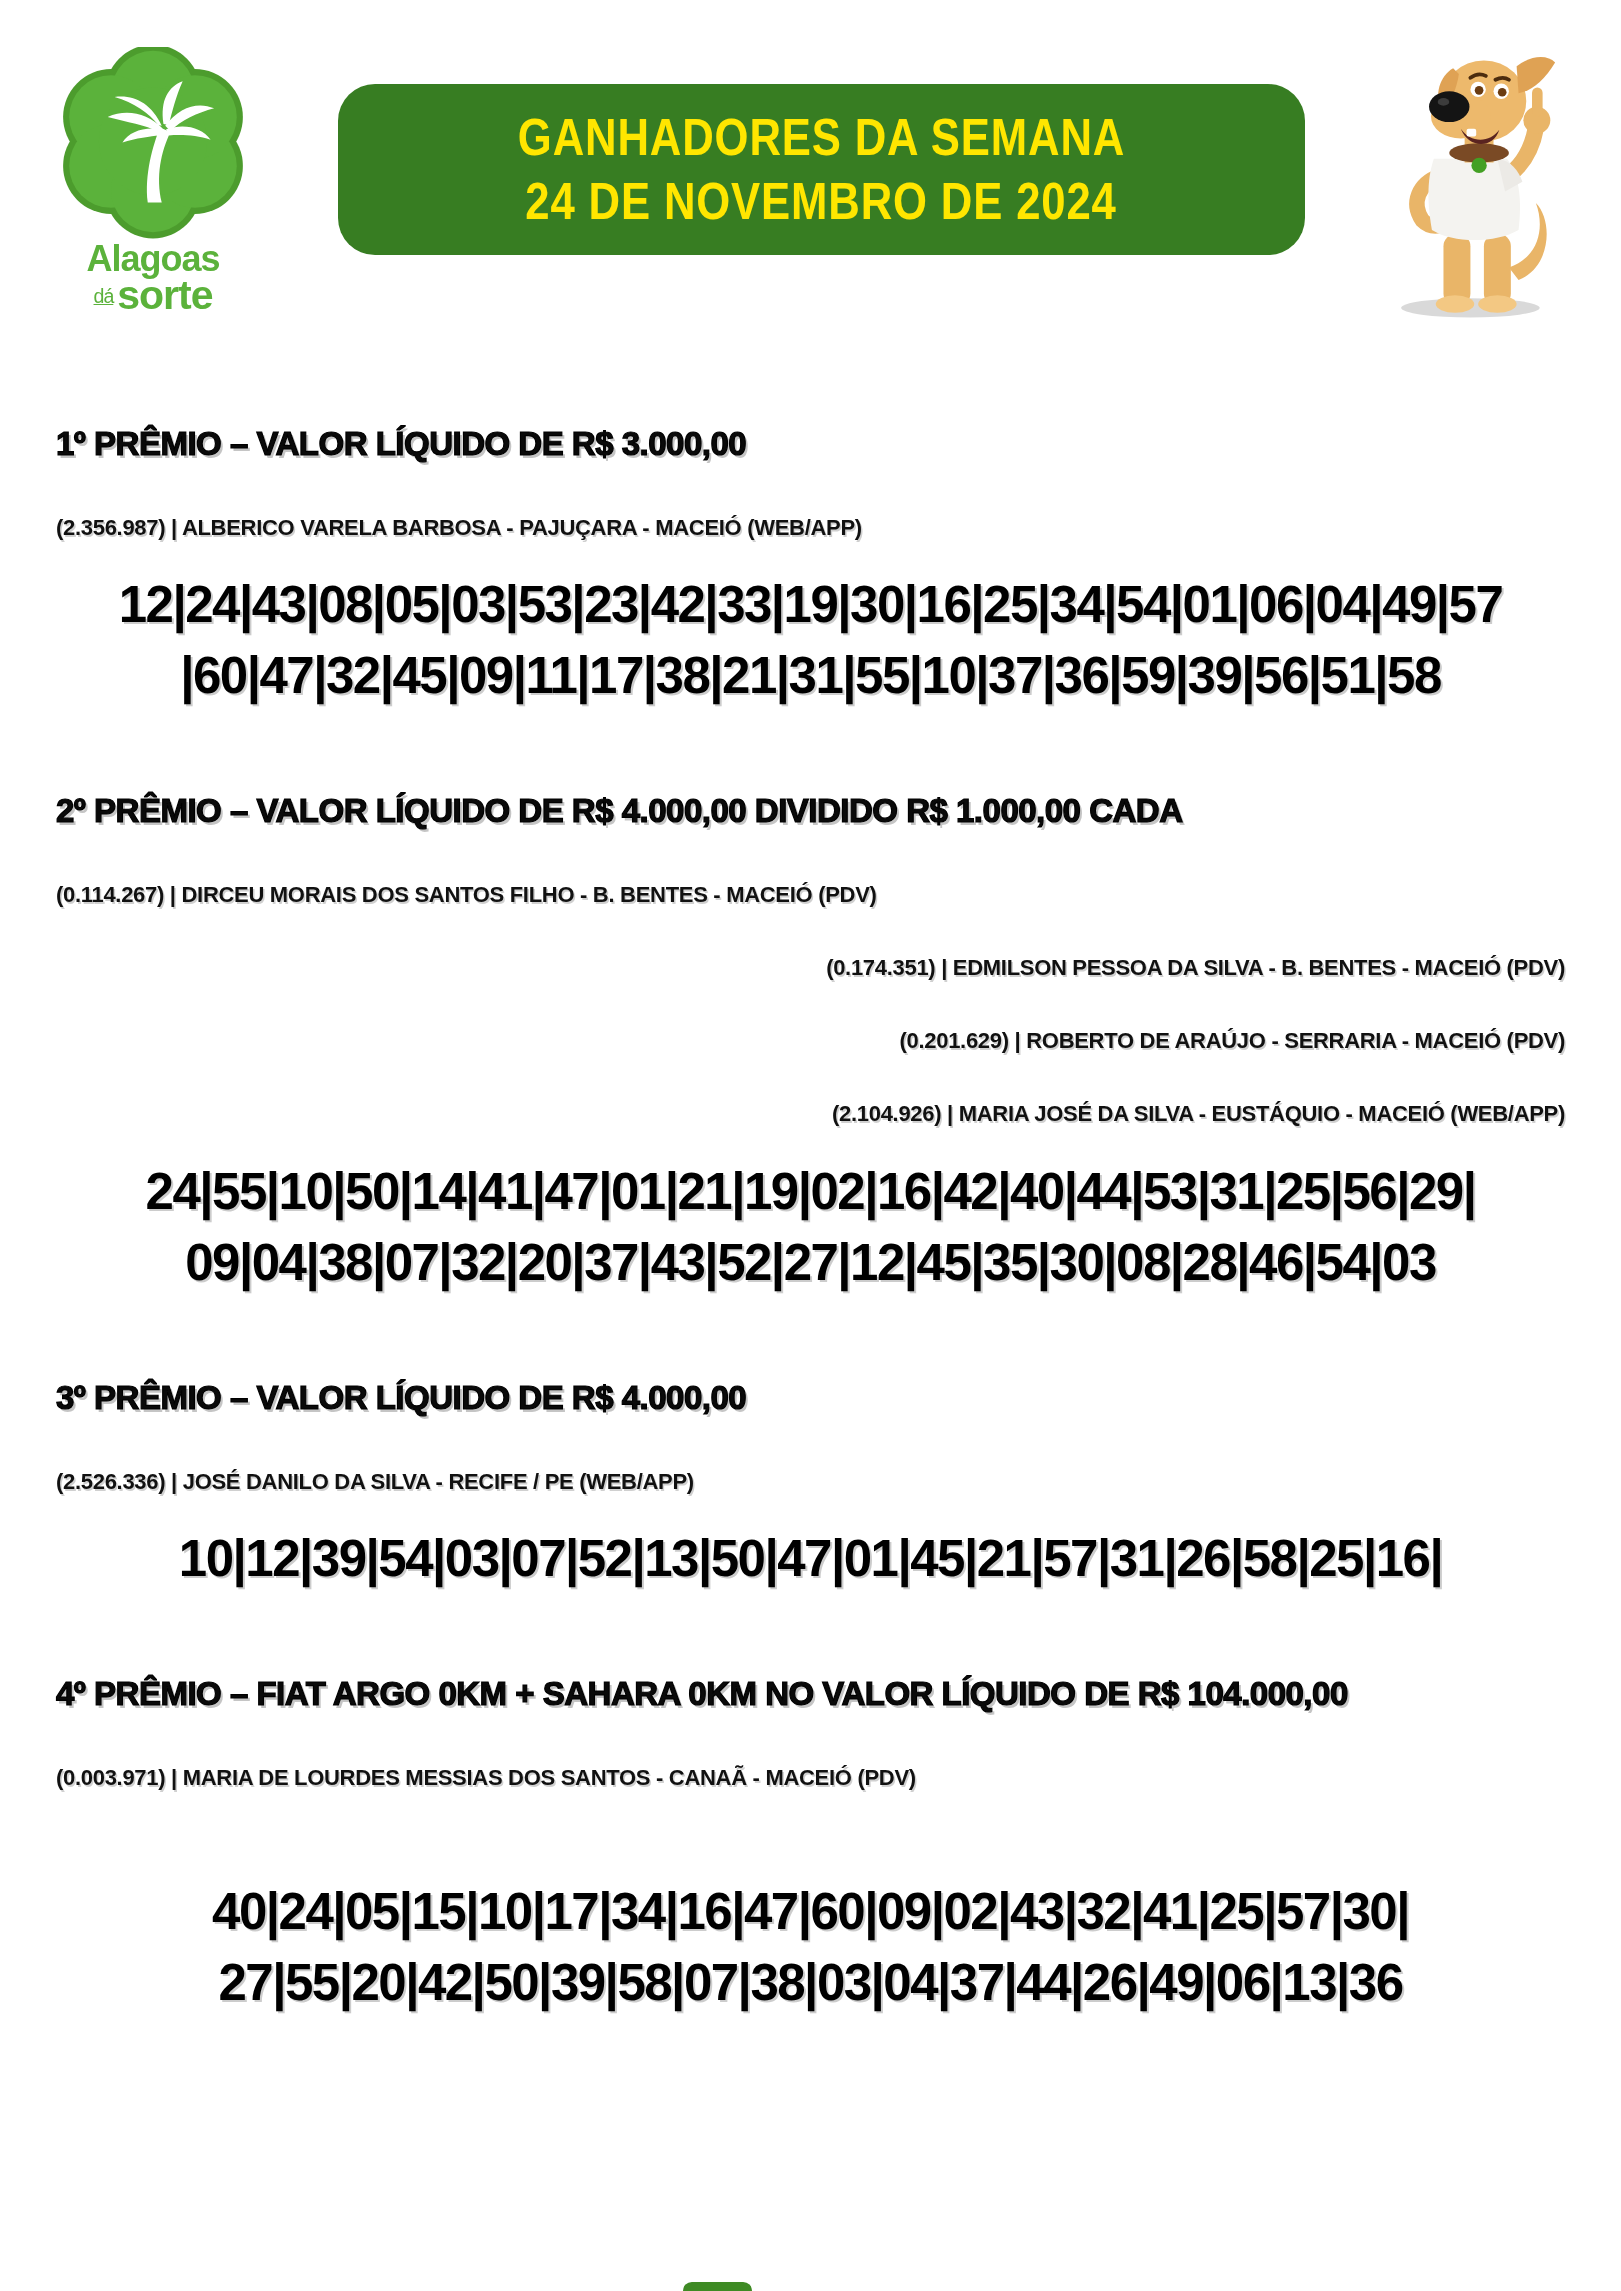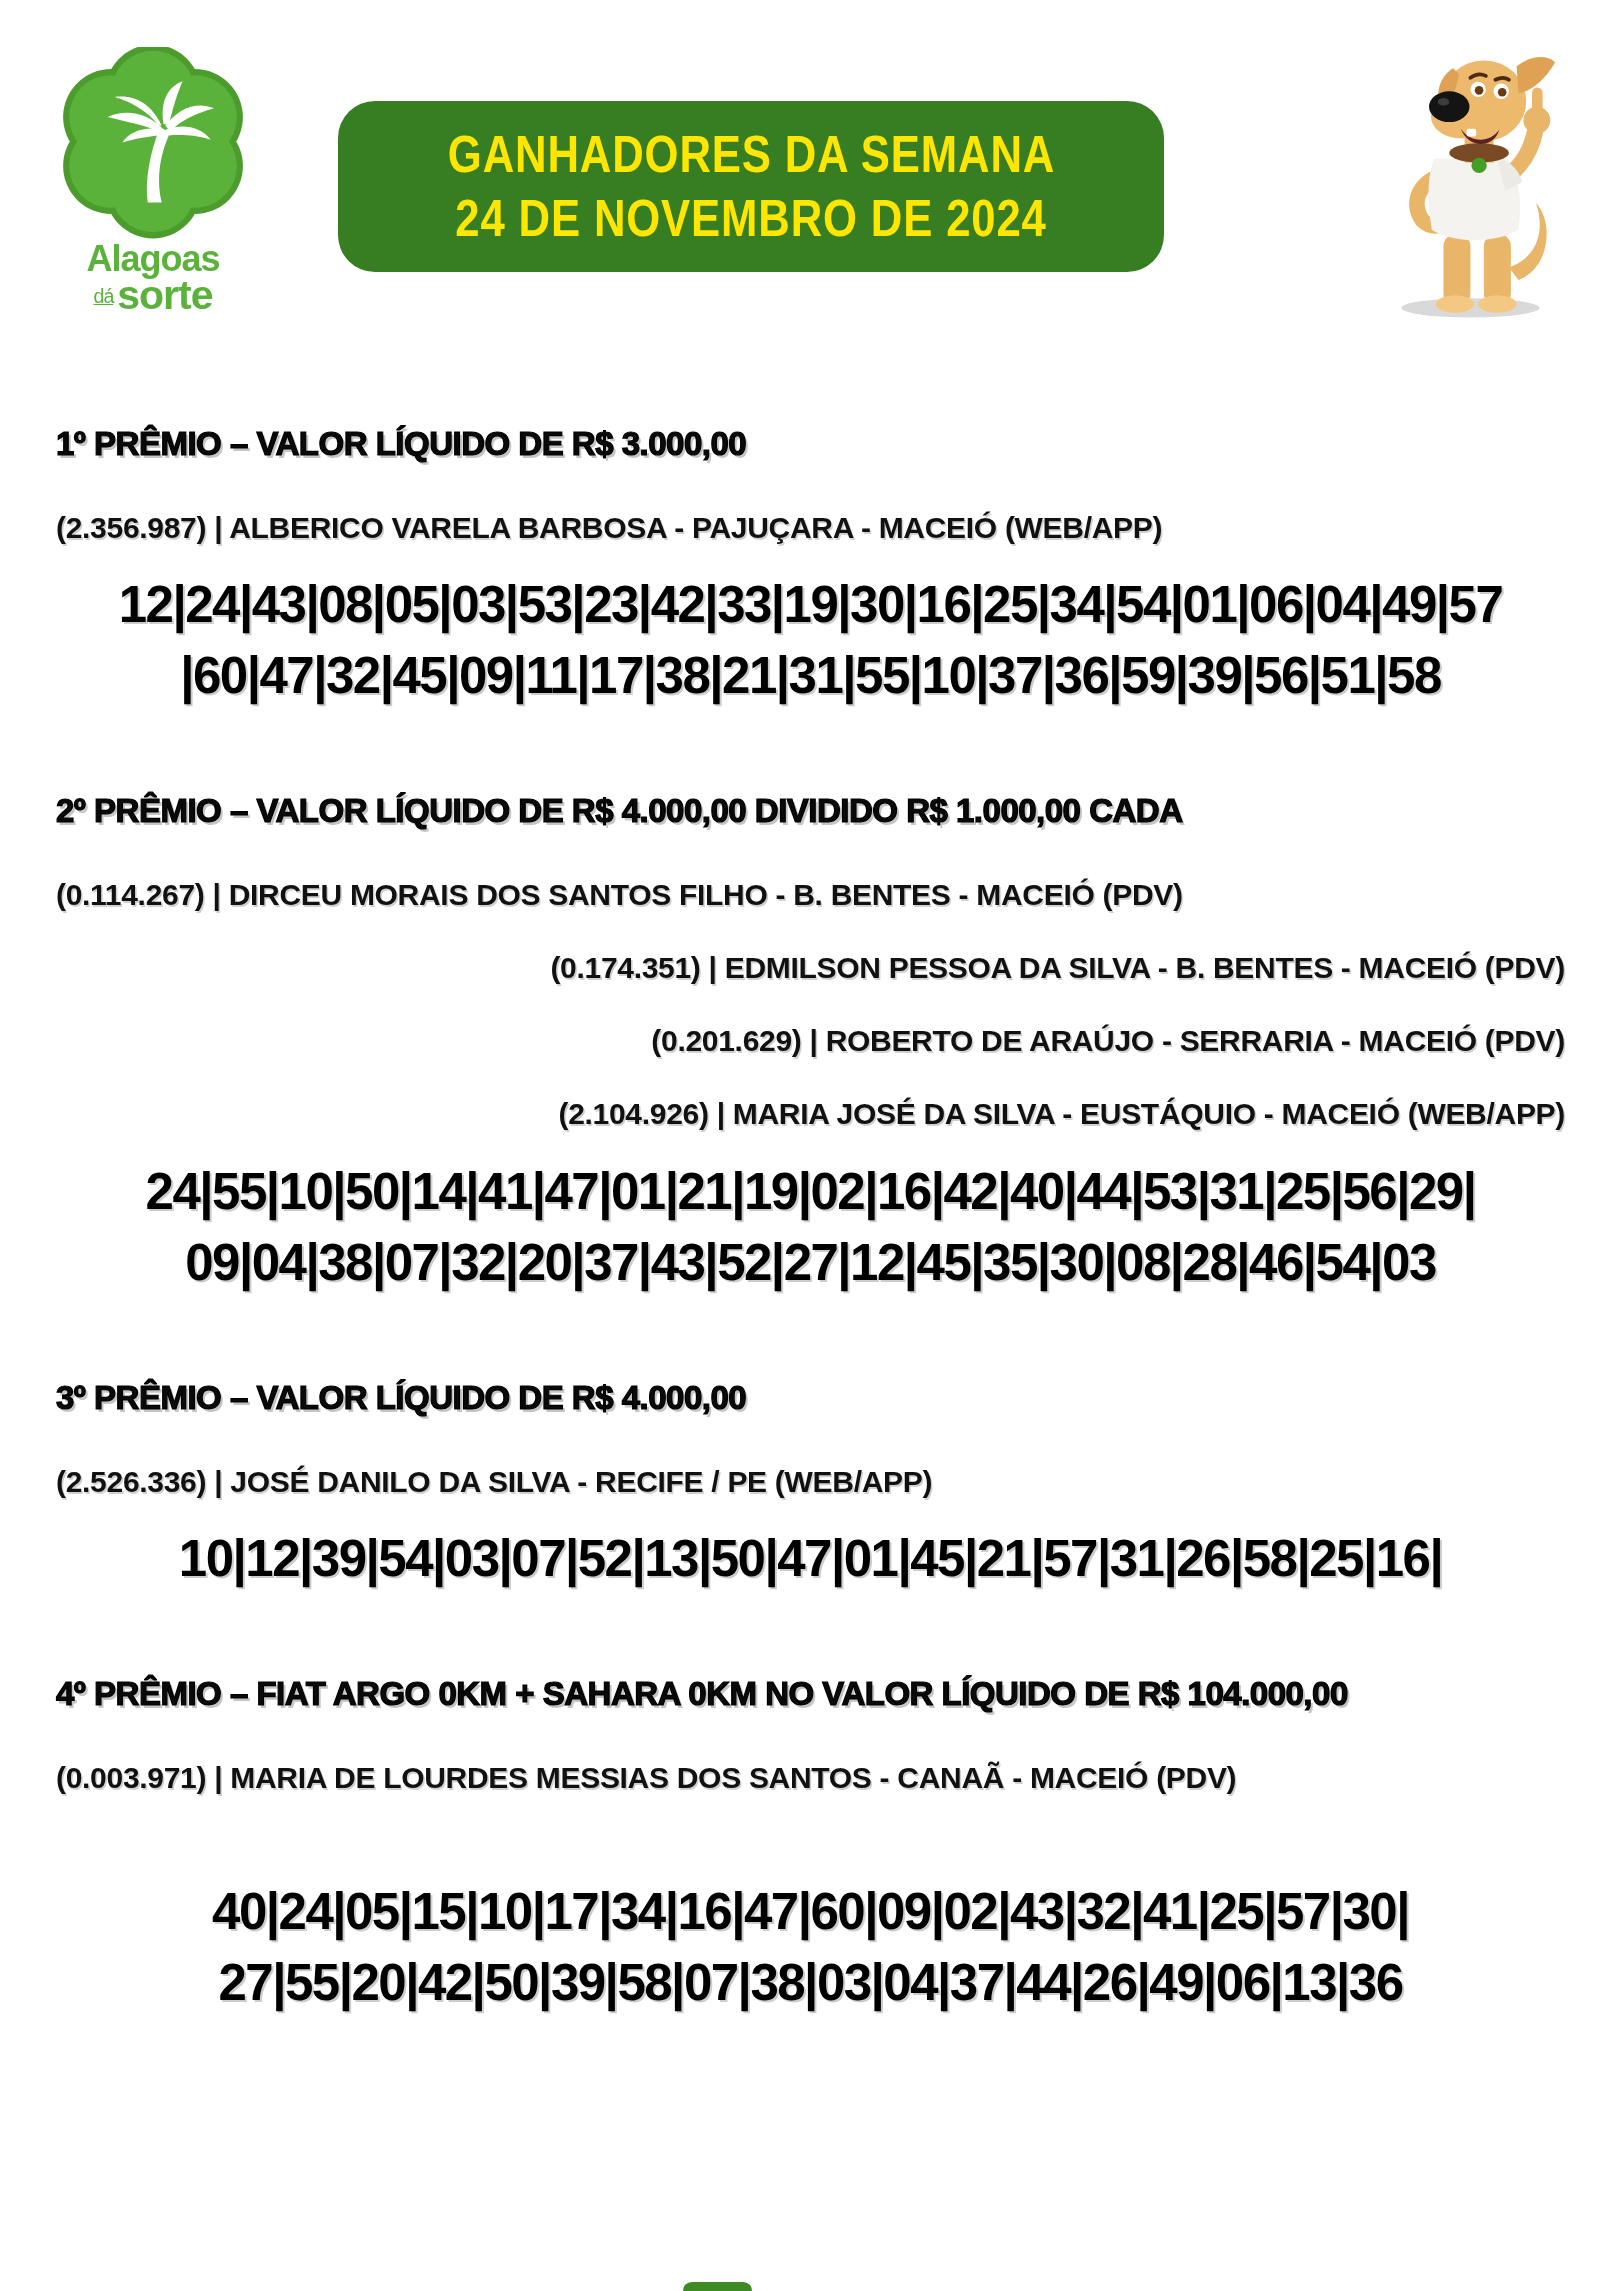--- a/index.html
+++ b/index.html
@@ -9,41 +9,41 @@
     font-family:"Liberation Sans", sans-serif;
     color:#000;
   }
   
   .header{position:relative;height:325px;}
   .logo{position:absolute;left:57px;top:47px;width:192px;text-align:center;}
   .logo-word1{font-size:36px;font-weight:800;color:#5bb23b;letter-spacing:-1px;line-height:35px;margin-top:-5.9px;}
   .logo-word2{font-size:41px;font-weight:800;color:#5bb23b;letter-spacing:-1px;line-height:39px;}
   .logo-word2 .small{font-size:19.6px;font-weight:400;text-decoration:underline;vertical-align:5.9px;margin-right:3.9px;}
   .banner{
-    position:absolute;left:338px;top:101px;width:826px;height:171px;
+    position:absolute;left:338px;top:84px;width:967px;height:171px;
     background:#377d22;border-radius:37px;
     display:flex;flex-direction:column;justify-content:center;align-items:center;gap:5.9px;
   }
   .banner-line{
     color:#ffe600;font-weight:800;font-size:52px;letter-spacing:1px;
     display:inline-block;transform:scaleX(0.84);transform-origin:center;
     white-space:nowrap;line-height:59px;
   }
   .mascot{position:absolute;left:1353px;top:29px;width:231px;height:294px;}
   
   .main{padding:0 56px;}
   .prize{margin-top:69px;}
   .prize:first-child{margin-top:88px;}
   .prize-title{
     margin:0;font-size:33px;font-weight:800;letter-spacing:-0.5px;line-height:61px;
     color:#0a0a0a;-webkit-text-stroke:1.2px #000;
     text-shadow:2.5px 2.5px 0 rgba(90,90,90,0.35);
   }
   .winner{
-    margin:39px 0 0;font-size:30px;font-weight:700;line-height:29px;color:#111;
+    margin:39px 0 0;font-size:22px;font-weight:700;line-height:29px;color:#111;
     text-shadow:1.5px 1.5px 0 rgba(120,120,120,0.35);letter-spacing:-0.3px;
   }
   .winner + .winner{margin-top:44px;text-align:right;}
   .numbers{margin-top:27.4px;text-align:center;}
   .numline{
     font-size:51px;font-weight:700;line-height:71px;letter-spacing:-1.5px;color:#000;
     text-shadow:2px 2px 0 rgba(110,110,110,0.35);white-space:nowrap;
   }
   .prize:nth-child(4) .numbers{margin-top:84px;}
   .bottom-blob{

